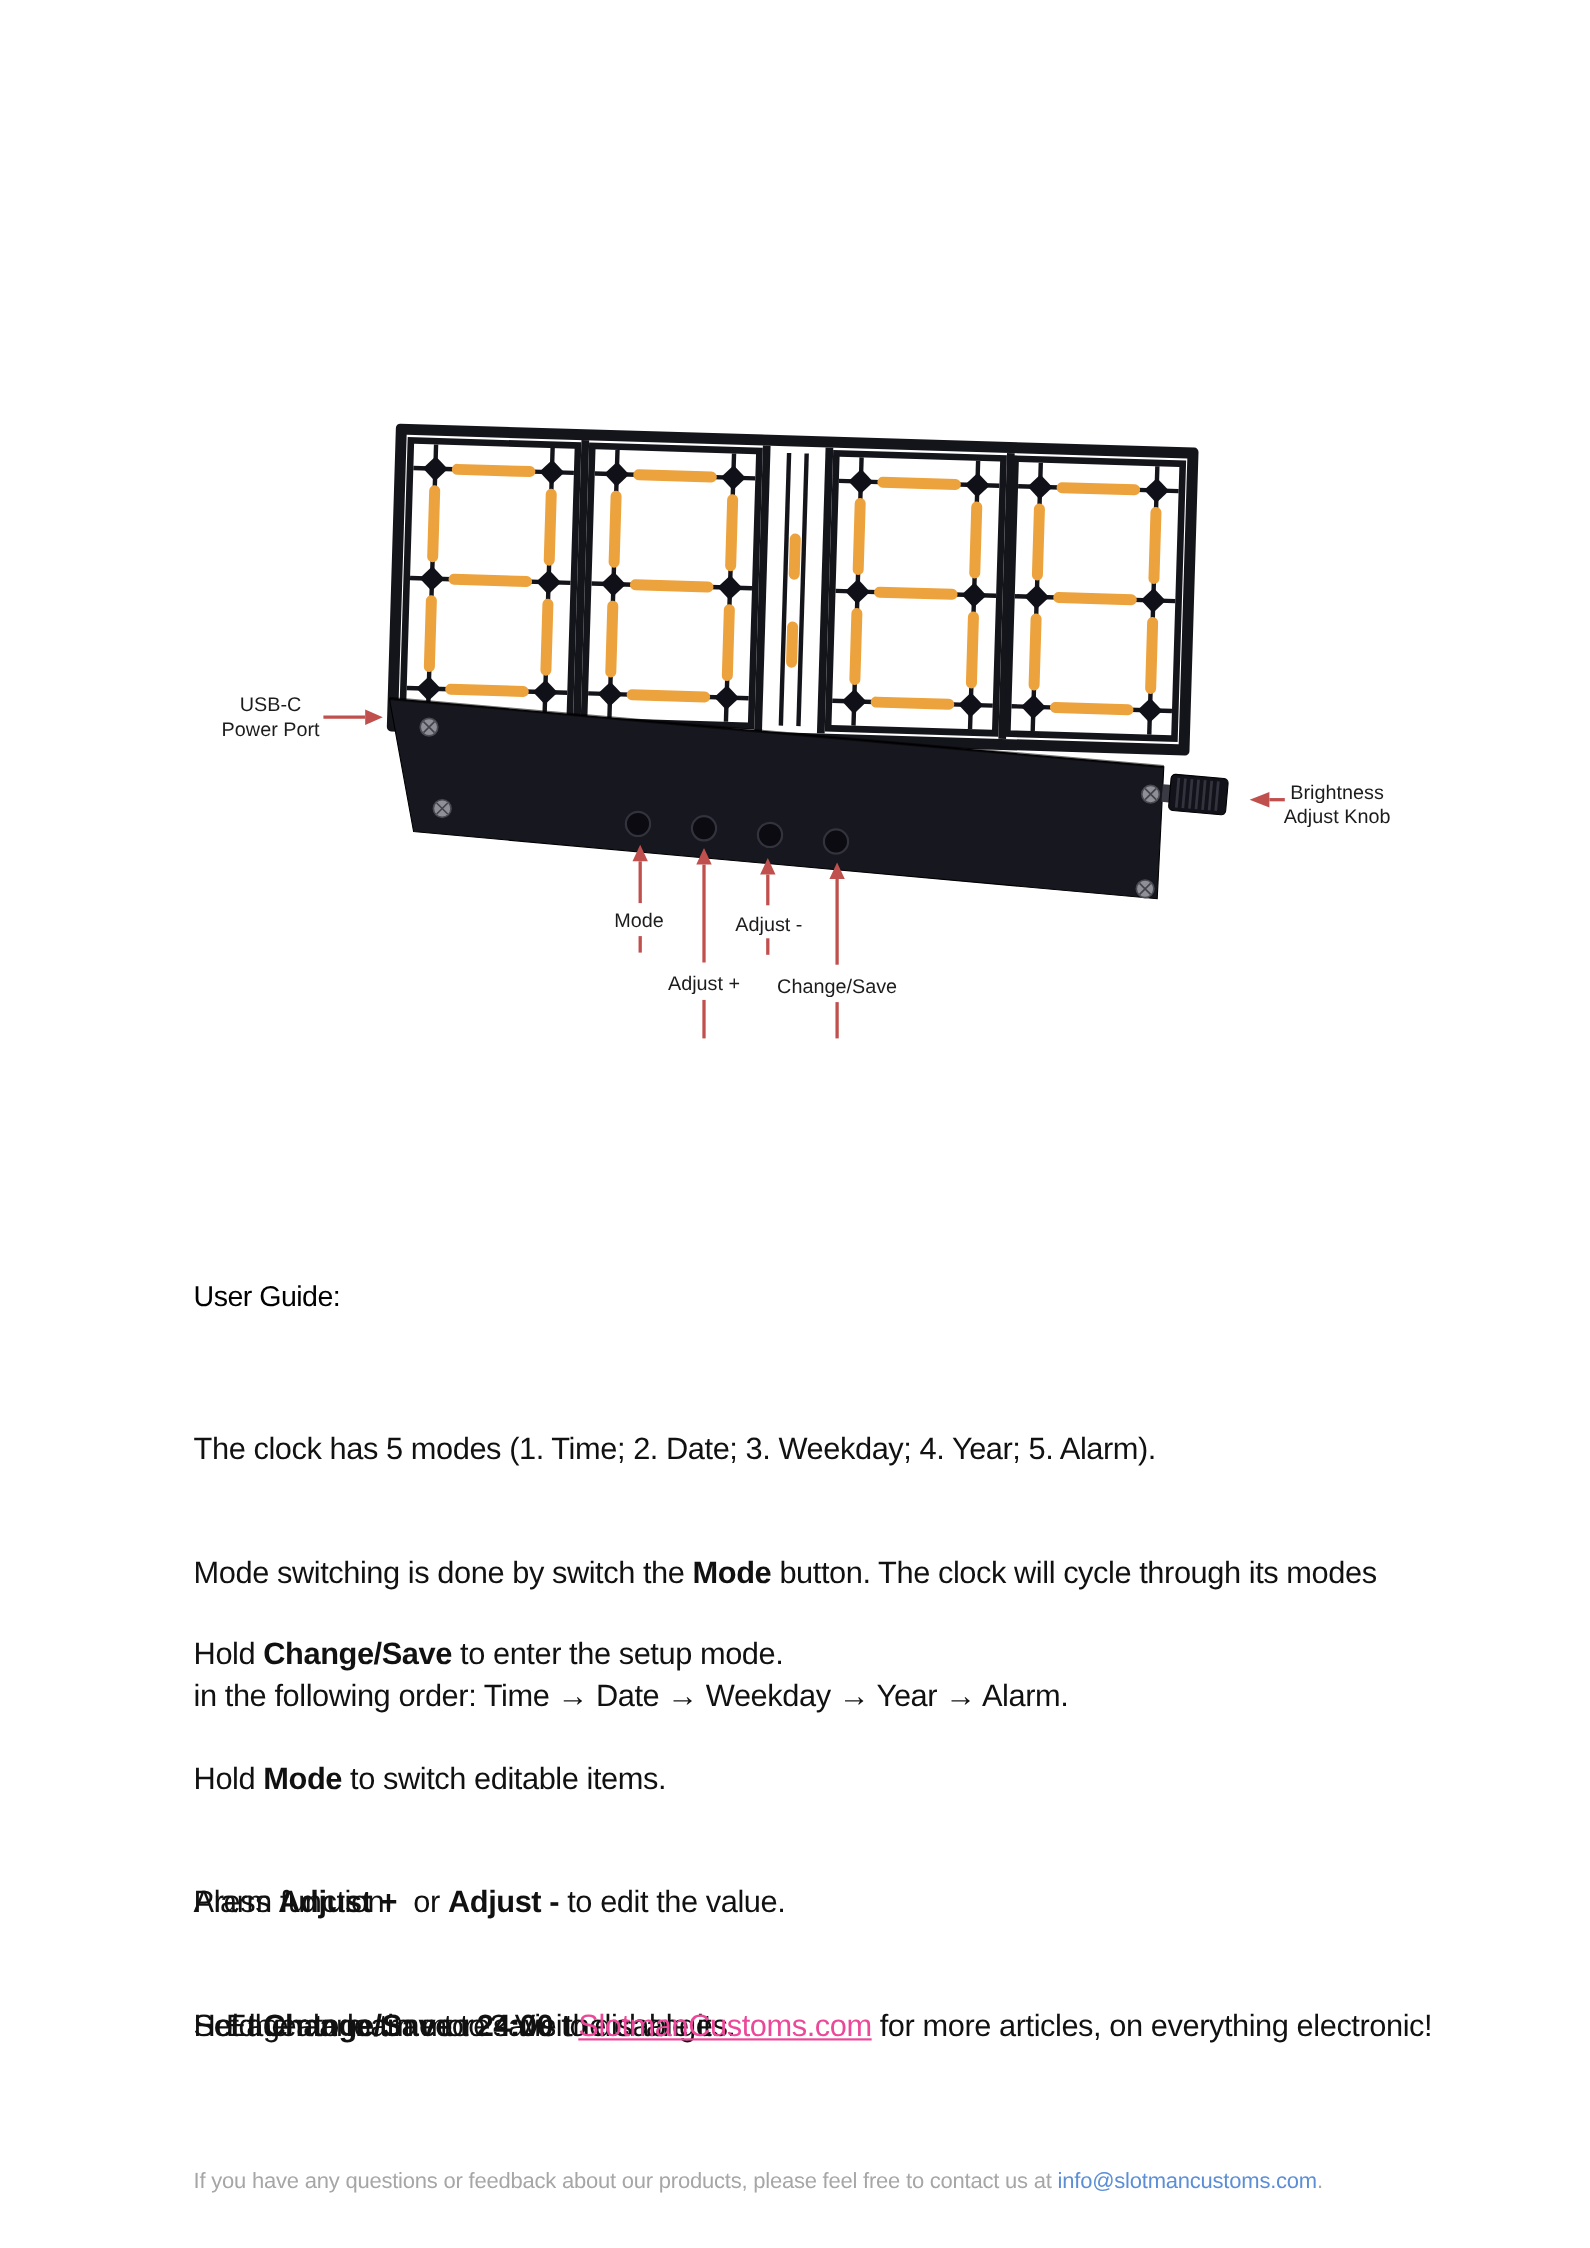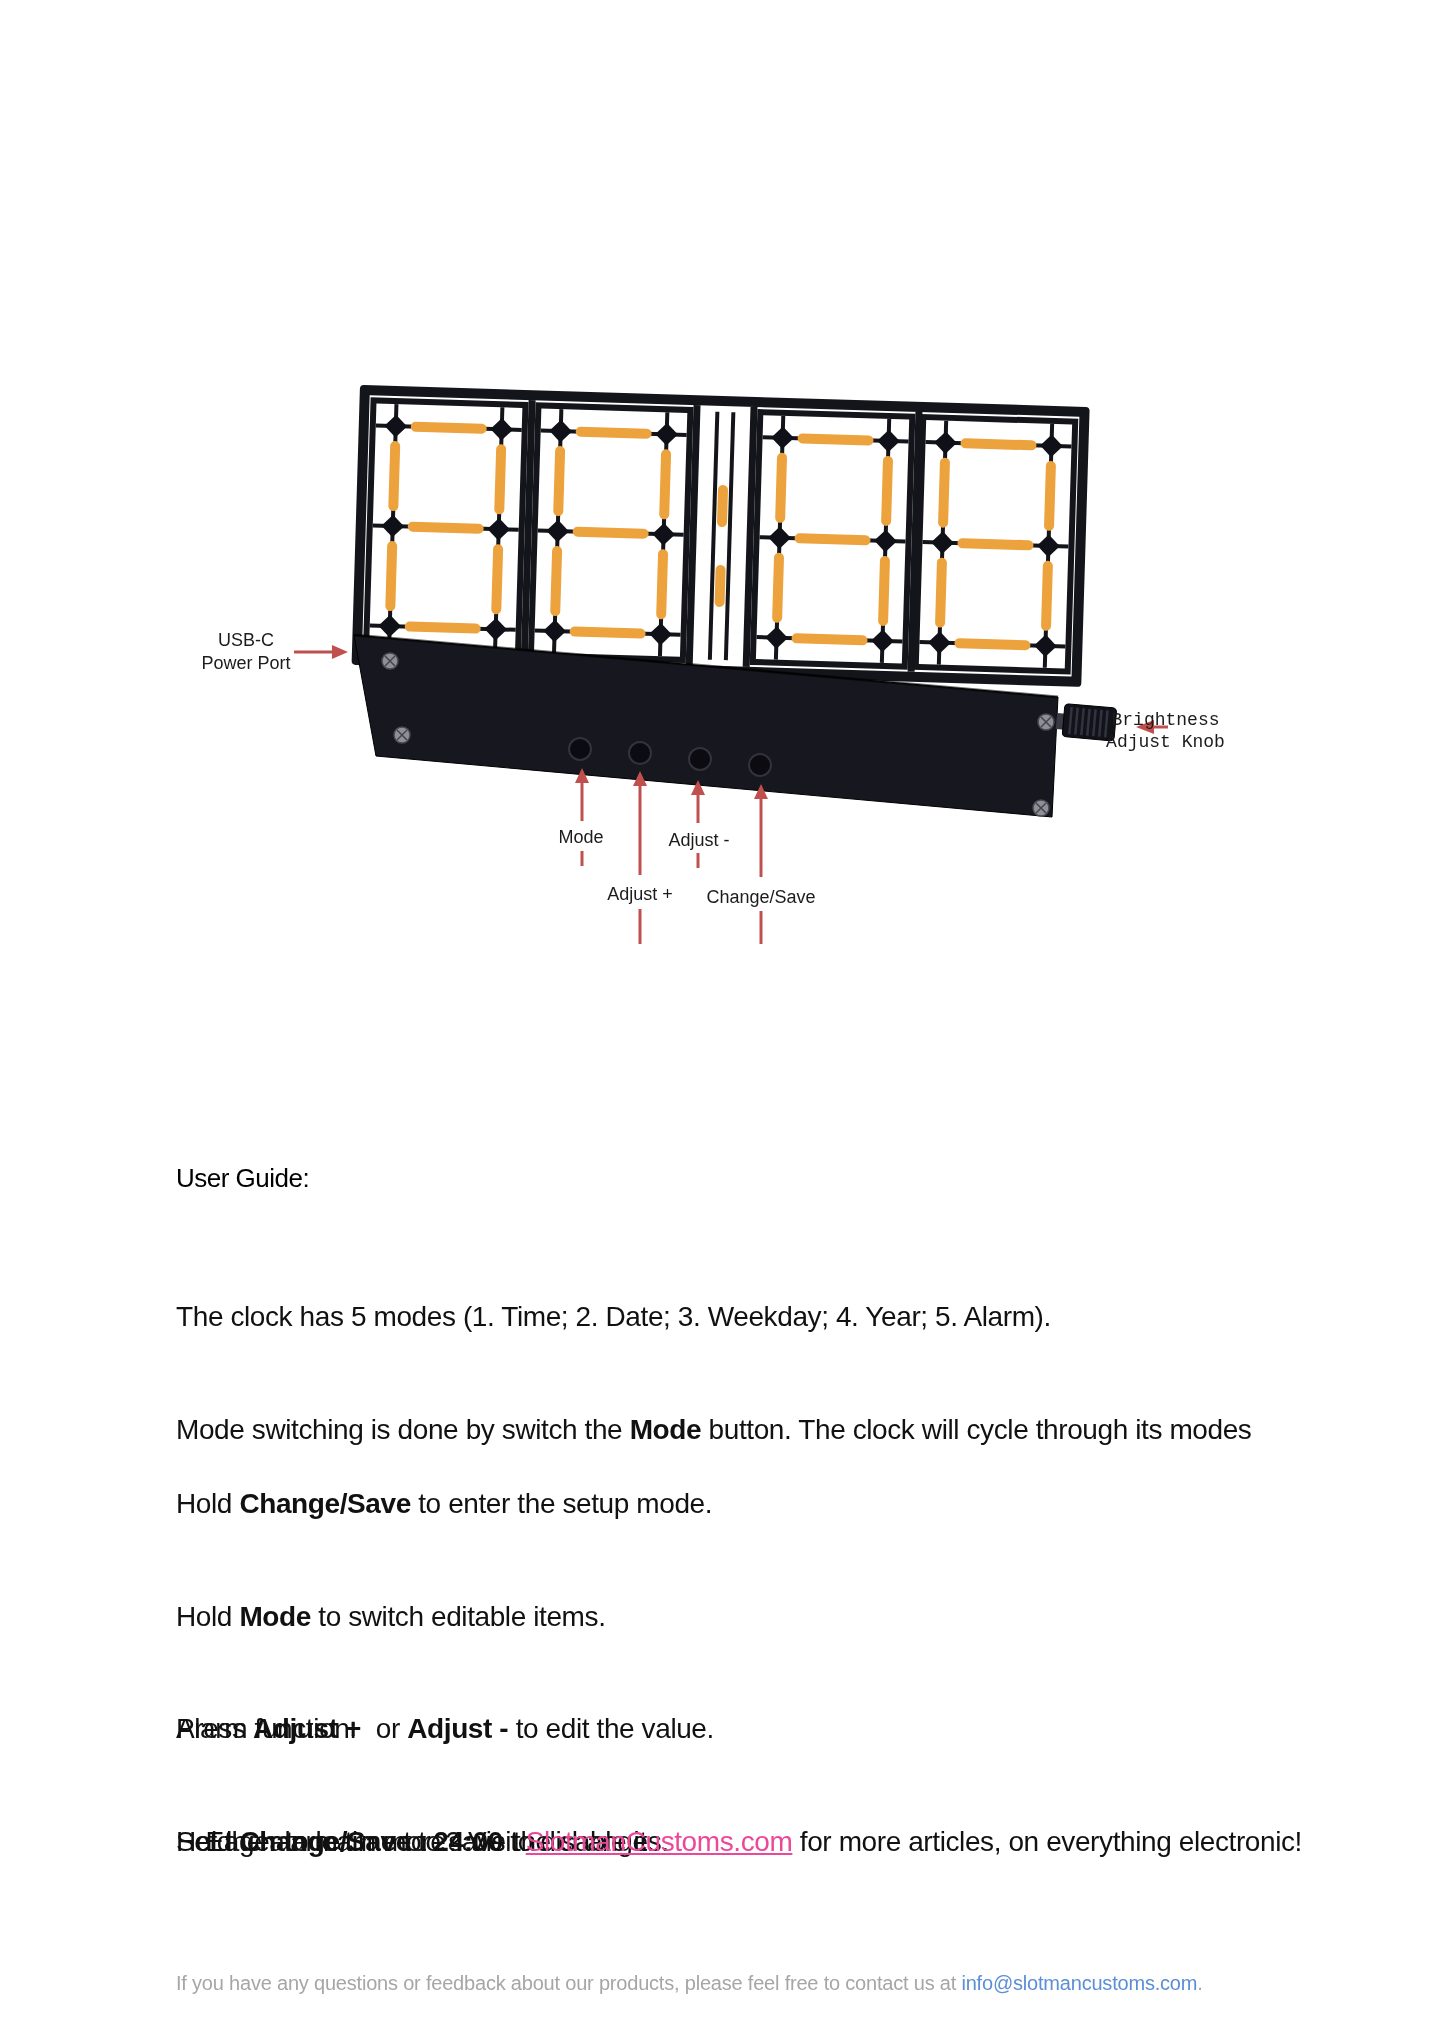--- a/index.html
+++ b/index.html
@@ -147,34 +147,35 @@
         <line x1="761" y1="799" x2="761" y2="877"></line>
         <line x1="761" y1="911" x2="761" y2="944"></line>
       </g>
     </g>
   </svg>
 
   <div class="ann" style="left:176px;top:629px;width:140px;">
     <div>USB-C</div>
     <div>Power Port</div>
   </div>
-  <div class="ann ann2" style="left:1093px;top:709px;width:145px;font-family:Liberation Mono, monospace;">
+  <div class="ann ann2" style="left:1143px;top:709px;width:145px;">
     <div>Brightness</div>
     <div>Adjust Knob</div>
   </div>
   <div class="ann" style="left:521px;top:826px;width:120px;">Mode</div>
   <div class="ann" style="left:639px;top:829px;width:120px;">Adjust -</div>
   <div class="ann" style="left:580px;top:883px;width:120px;">Adjust +</div>
   <div class="ann" style="left:701px;top:886px;width:120px;">Change/Save</div>
 
   <div id="title">User Guide:</div>
 
   <div class="doc" style="top:1223px;">
     <div>The clock has 5 modes (1. Time; 2. Date; 3. Weekday; 4. Year; 5. Alarm).</div>
     <div><span>Mode switching is done by switch the </span><b>Mode</b><span> button. The clock will cycle through its modes</span></div>
+    <div>in the following order: Time → Date → Weekday → Year → Alarm.</div>
   </div>
 
   <div class="doc" style="top:1410px;">
     <div><span>Hold </span><b>Change/Save</b><span> to enter the setup mode.</span></div>
     <div><span>Hold </span><b>Mode</b><span> to switch editable items.</span></div>
     <div><span>Press </span><b>Adjust +</b><span>  or </span><b>Adjust -</b><span> to edit the value.</span></div>
     <div><span>Hold </span><b>Change/Save</b><span> to save the changes.</span></div>
   </div>
 
   <div class="doc" style="top:1635px;">

